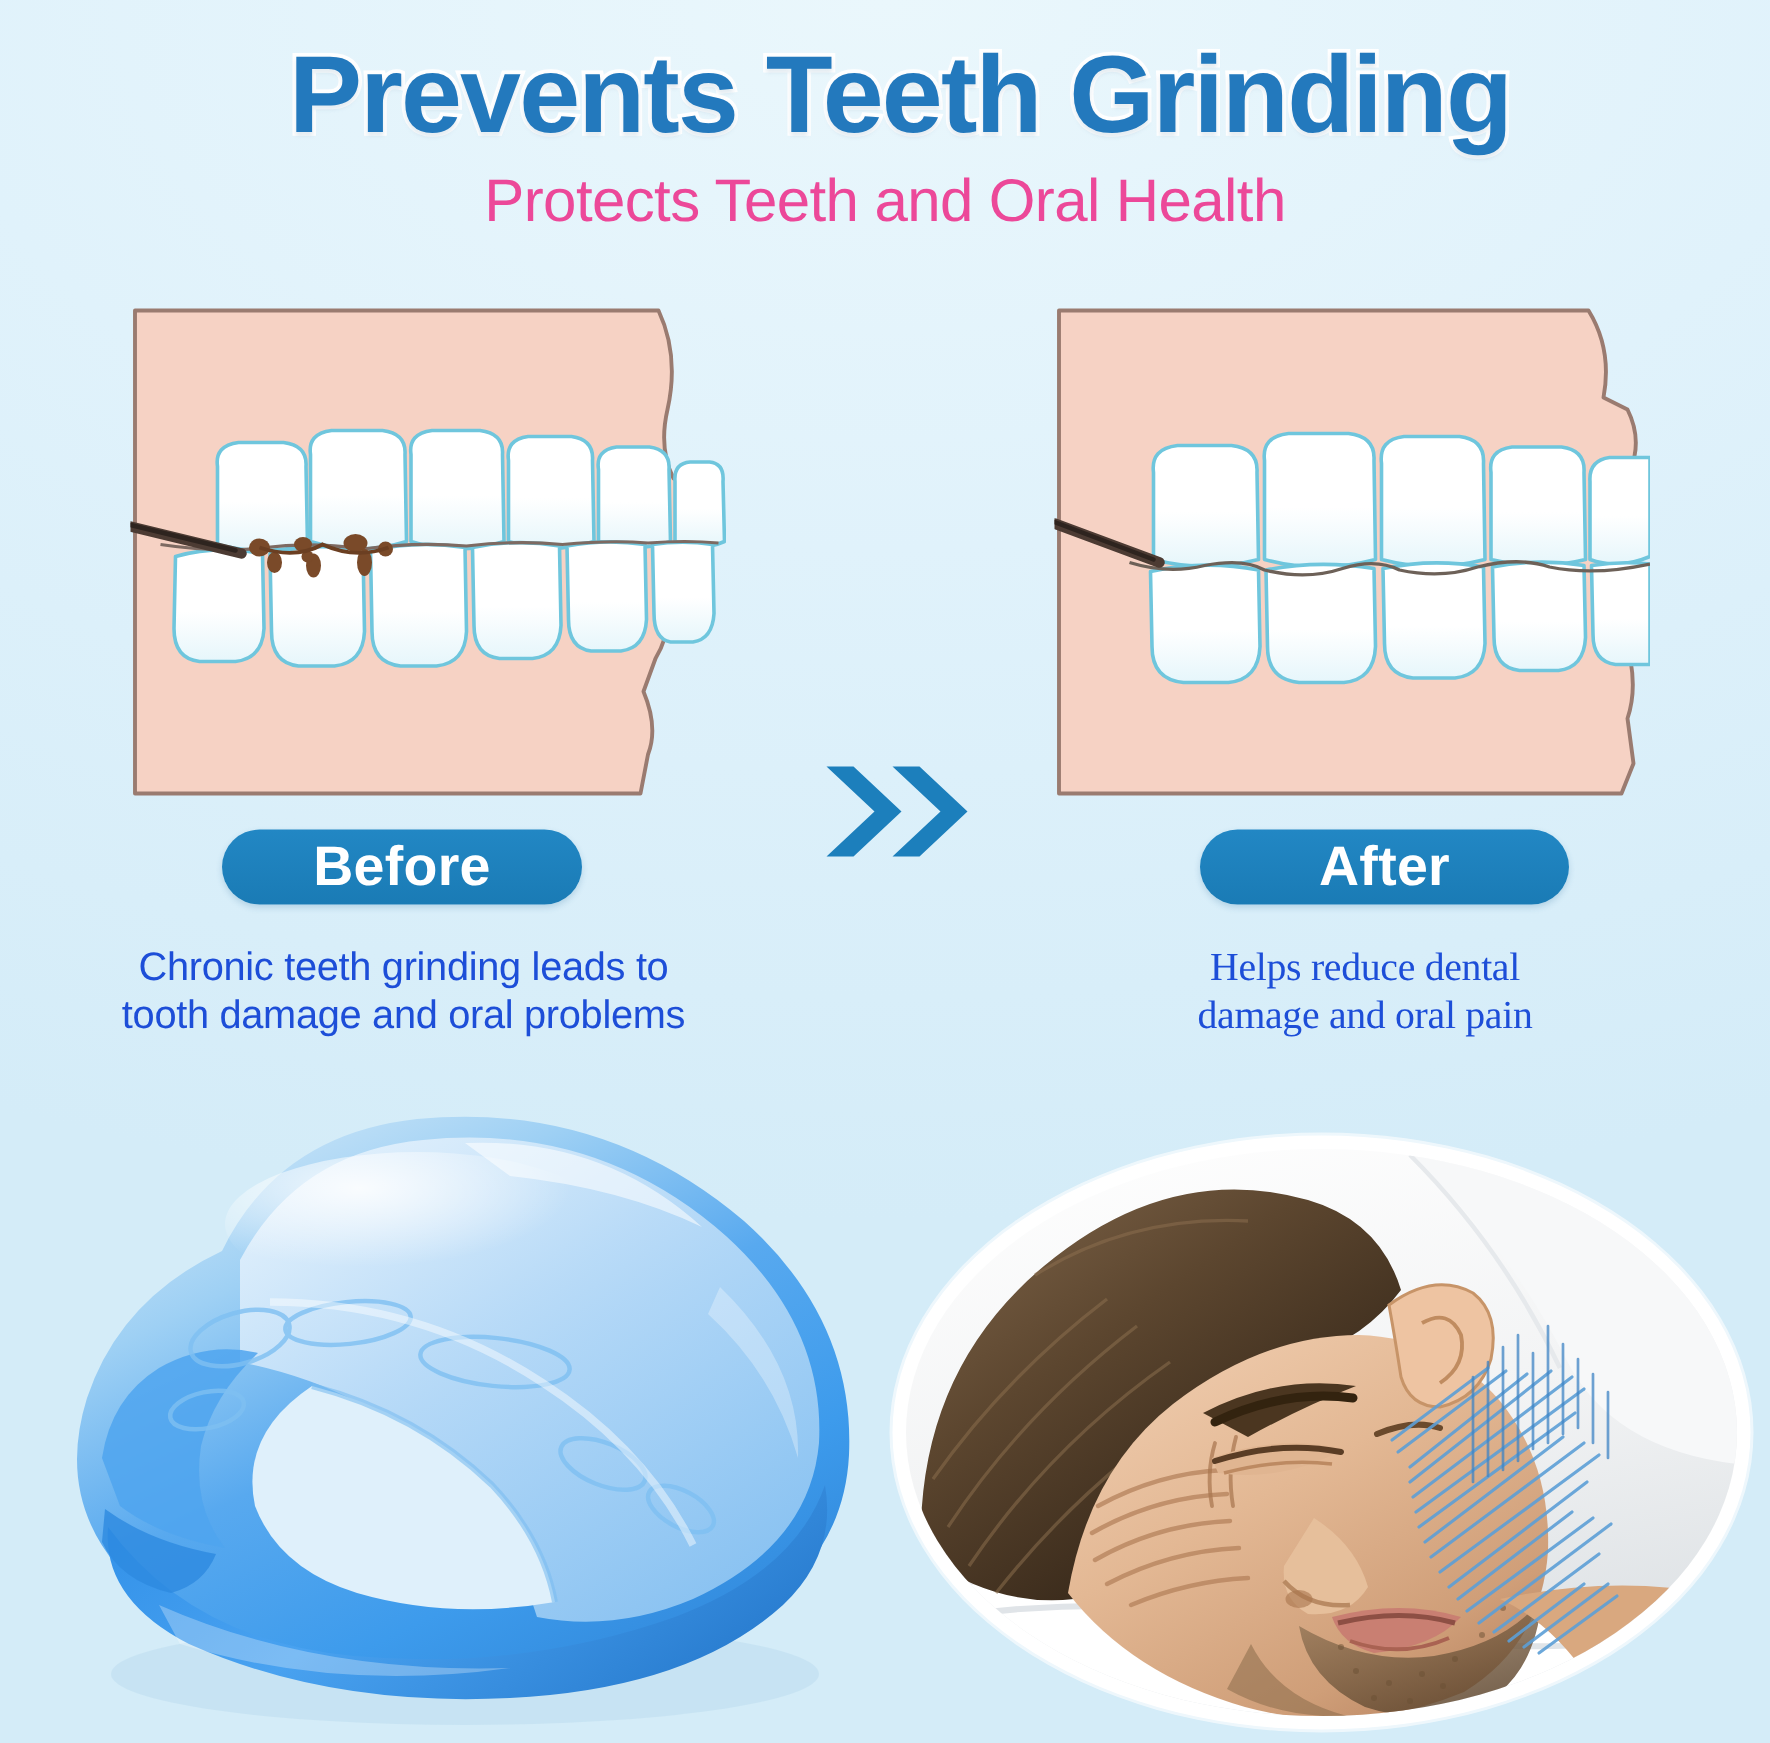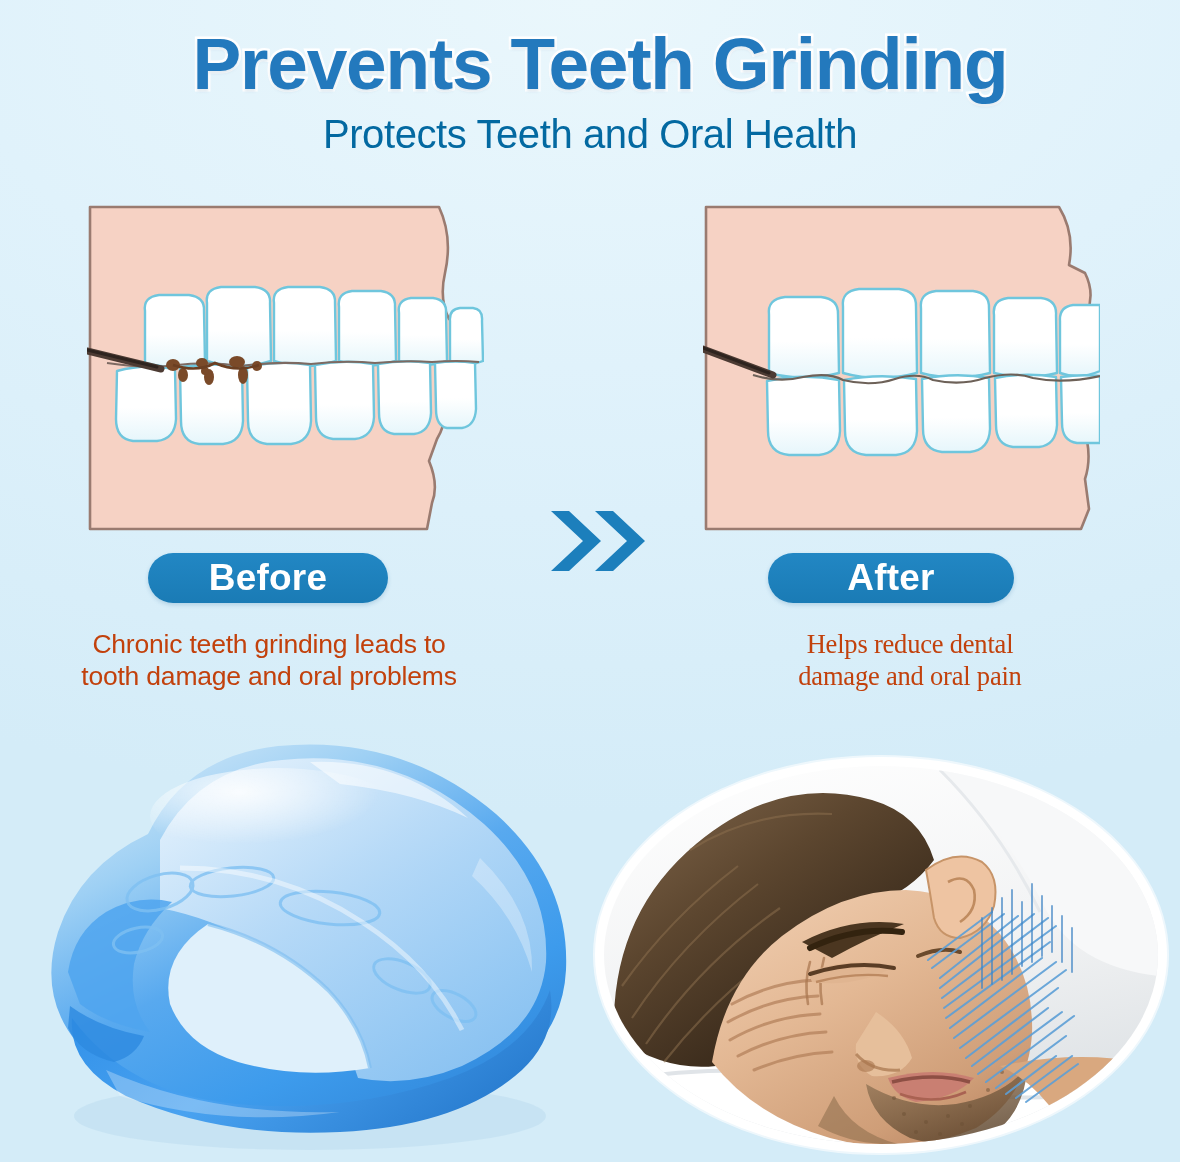--- a/index.html
+++ b/index.html
@@ -49,21 +49,21 @@
   }
 
   .subtitle {
     position: absolute;
     top: 112px;
     left: 0;
     width: 1180px;
     text-align: center;
     font-size: 40px;
     font-weight: 400;
-    color: #0369a1;
+    color: #ec4899;
     letter-spacing: -0.4px;
     white-space: nowrap;
   }
 
   
   .panels {
     position: absolute;
     top: 203px;
     left: 0;
     width: 1180px;
@@ -100,29 +100,29 @@
     color: #ffffff;
     font-size: 37px;
     font-weight: bold;
     letter-spacing: 0.2px;
     display: flex;
     align-items: center;
     justify-content: center;
     box-shadow: 0 2px 4px rgba(40,110,160,0.22);
   }
   .badge.before { left: 148px; top: 553px; width: 240px; }
-  .badge.after  { left: 768px; top: 553px; width: 246px; }
+  .badge.after  { left: 800px; top: 553px; width: 246px; }
 
   
   .caption {
     position: absolute;
     text-align: center;
     font-size: 26.5px;
     line-height: 1.22;
-    color: #c2410c;
+    color: #1d4ed8;
     letter-spacing: -0.2px;
     white-space: pre-line;
   }
   .caption.before { left: 34px; top: 628px; width: 470px; }
   .caption.after  { left: 700px; top: 628px; width: 420px; font-family: Liberation Serif, serif; }
 
   
   .product {
     position: absolute;
     left: 10px;

